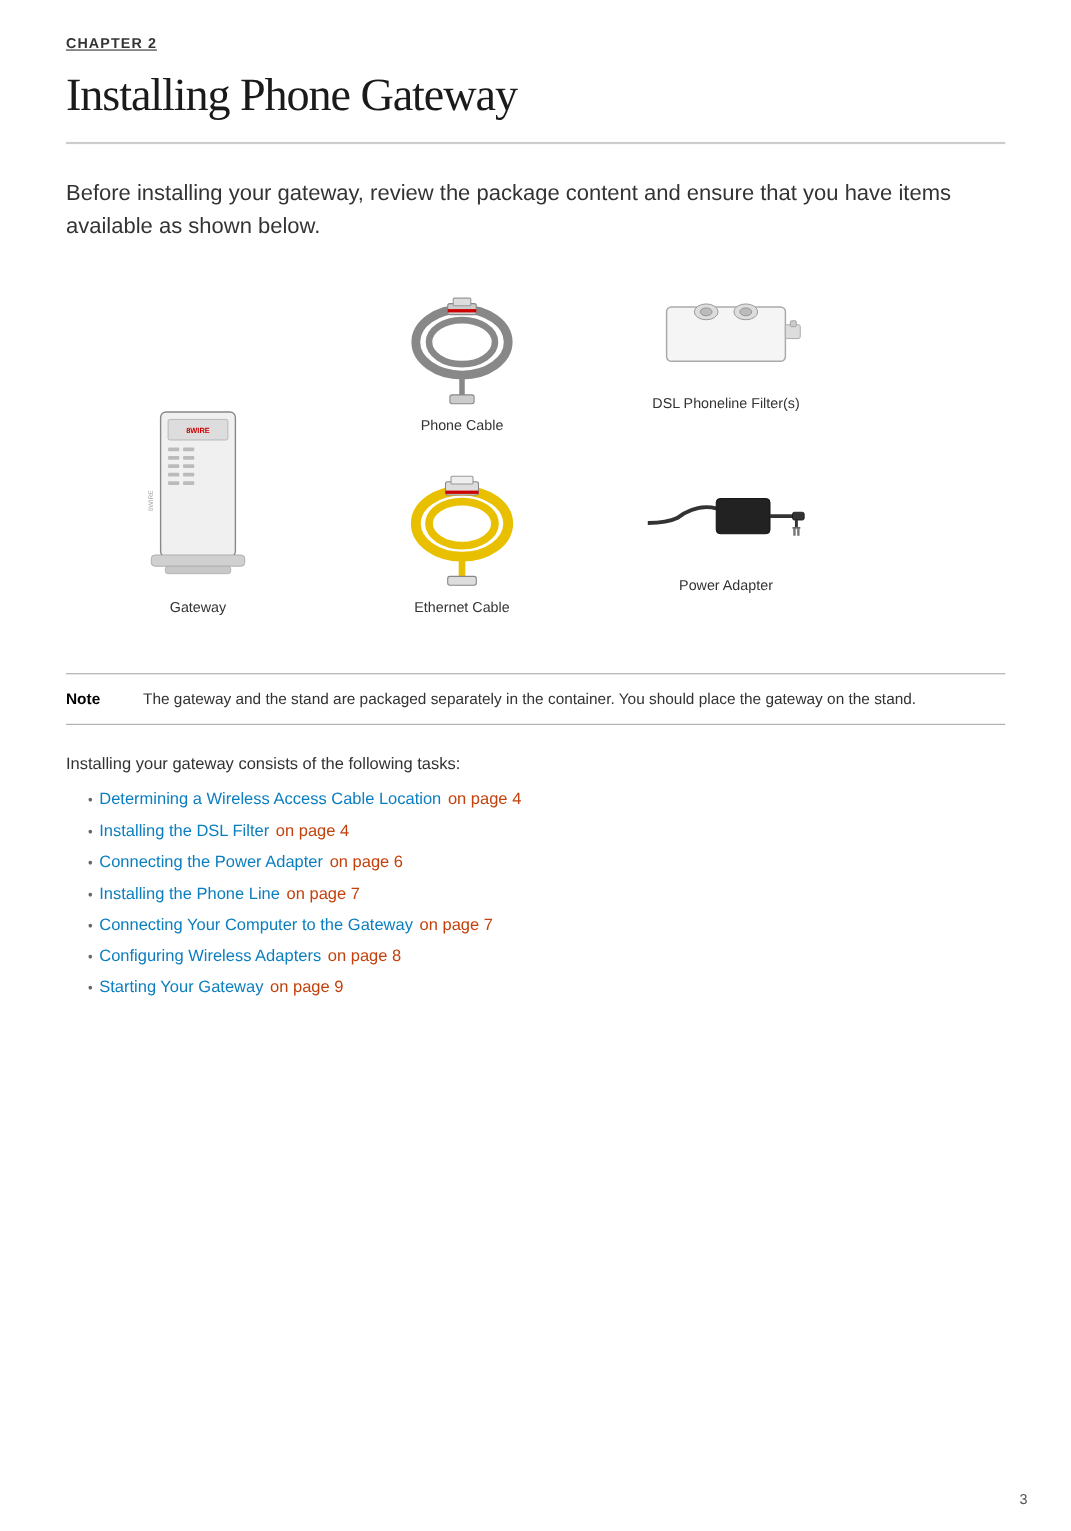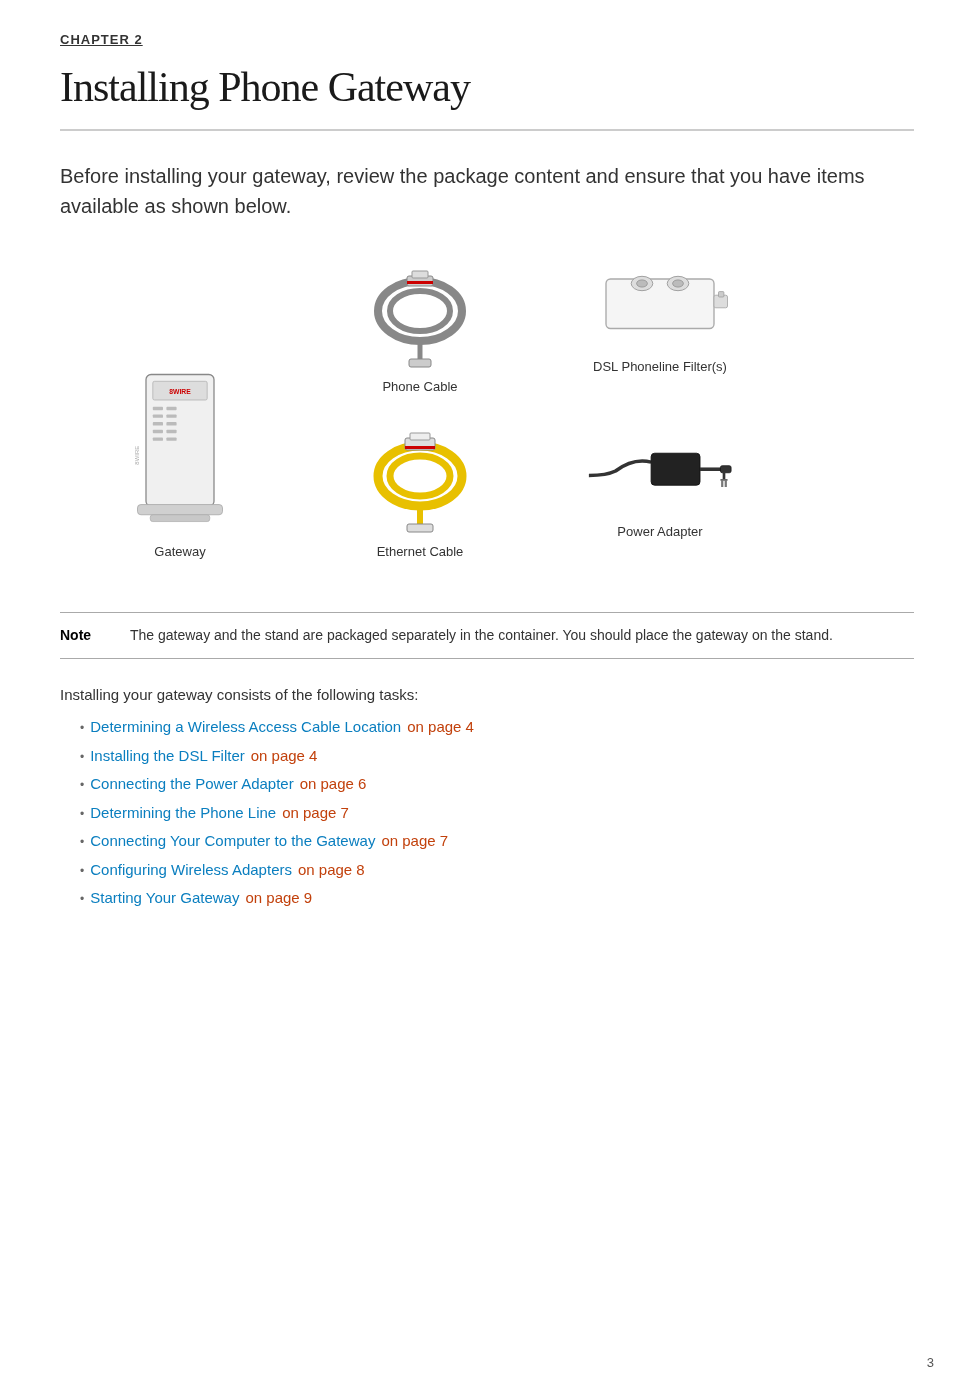--- a/index.html
+++ b/index.html
@@ -286,21 +286,21 @@
       <a class="task-link" href="#">Installing the DSL Filter</a>
       <span class="task-text-plain"> on page 4</span>
     </li>
     <li>
       <span class="bullet">•</span>
       <a class="task-link" href="#">Connecting the Power Adapter</a>
       <span class="task-text-plain"> on page 6</span>
     </li>
     <li>
       <span class="bullet">•</span>
-      <a class="task-link" href="#">Determining the Phone Line</a>
+      <a class="task-link" href="#">Installing the Phone Line</a>
       <span class="task-text-plain"> on page 7</span>
     </li>
     <li>
       <span class="bullet">•</span>
       <a class="task-link" href="#">Connecting Your Computer to the Gateway</a>
       <span class="task-text-plain"> on page 7</span>
     </li>
     <li>
       <span class="bullet">•</span>
       <a class="task-link" href="#">Configuring Wireless Adapters</a>

